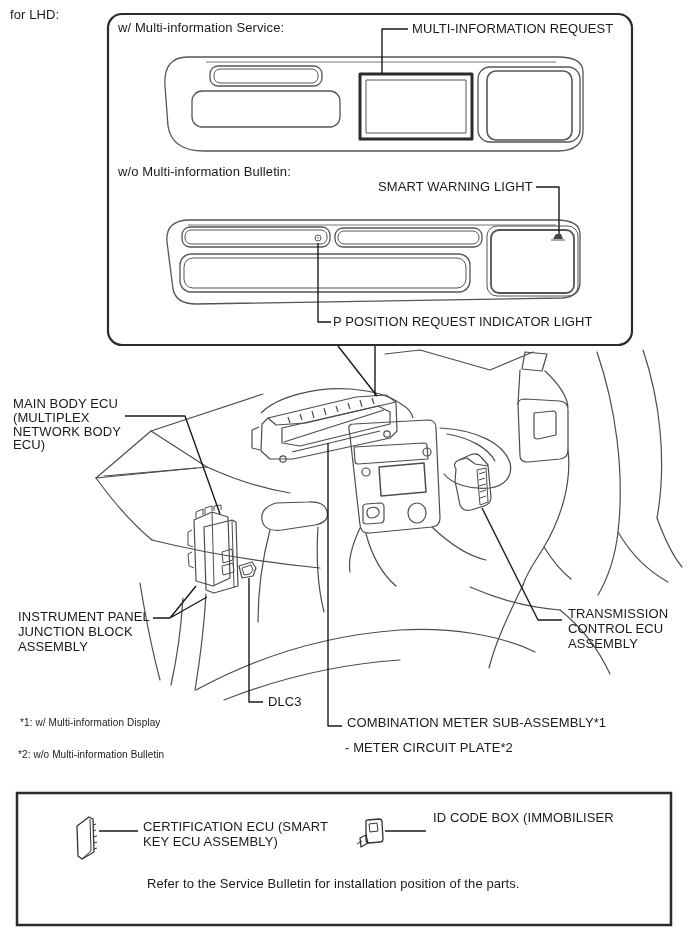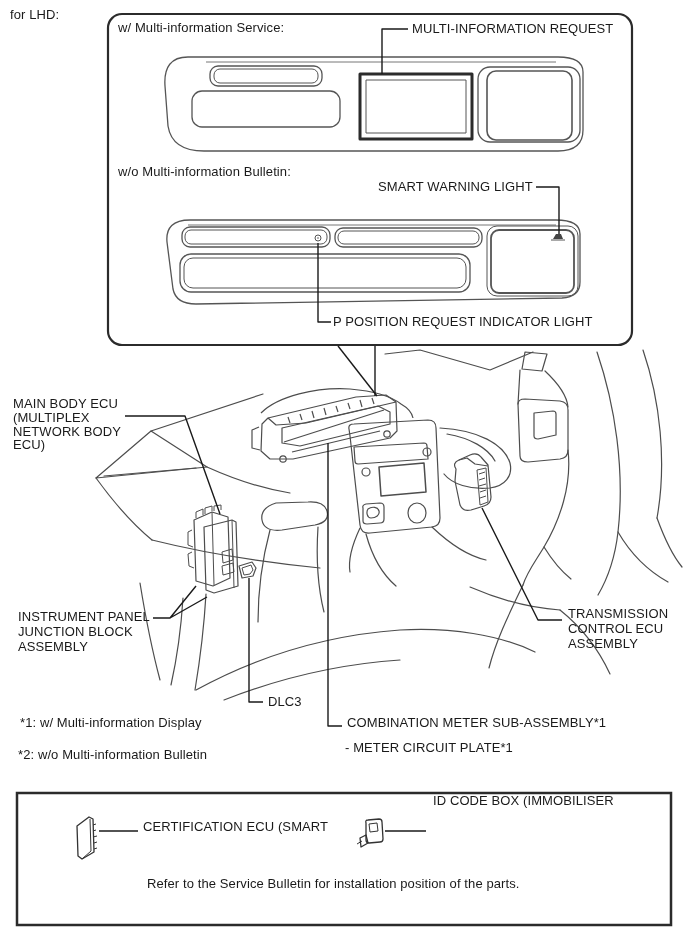--- a/index.html
+++ b/index.html
@@ -3,21 +3,21 @@
 <meta charset="utf-8">
 <style>
   html,body{margin:0;padding:0;background:#ffffff;}
   body{
     width:688px;height:949px;position:relative;overflow:hidden;
     font-family:"Liberation Sans",sans-serif;color:#1a1a1a;
     -webkit-font-smoothing:antialiased;
   }
   .art{position:absolute;left:0;top:0;pointer-events:none;}
   .lbl{position:absolute;font-size:13px;line-height:15px;white-space:nowrap;letter-spacing:0.1px;}
-  .lbl.small{font-size:13px;}
+  .lbl.small{font-size:10px;}
   .multiline div{white-space:nowrap;}
 </style>
 </head>
 <body>
 
 <svg class="art" width="688" height="949" viewBox="0 0 688 949">
 
   <g fill="none" stroke="#2b2b2b">
     <rect x="108" y="14" width="524" height="331" rx="14" stroke-width="2.2"></rect>
   </g>
@@ -203,26 +203,27 @@
 </div>
 
 <div class="lbl multiline" style="left:568px;top:606px;">
   <div>TRANSMISSION</div>
   <div>CONTROL ECU</div>
   <div>ASSEMBLY</div>
 </div>
 
 <div class="lbl" style="left:268px;top:694px;">DLC3</div>
 <div class="lbl" style="left:347px;top:715px;">COMBINATION METER SUB-ASSEMBLY*1</div>
-<div class="lbl" style="left:345px;top:740px;">- METER CIRCUIT PLATE*1</div>
+<div class="lbl" style="left:345px;top:740px;">- METER CIRCUIT PLATE*2</div>
 
 <div class="lbl small" style="left:20px;top:715px;">*1: w/ Multi-information Display</div>
 <div class="lbl small" style="left:18px;top:747px;">*2: w/o Multi-information Bulletin</div>
 
 <div class="lbl multiline" style="left:143px;top:819px;">
   <div>CERTIFICATION ECU (SMART</div>
-</div>
-
-<div class="lbl multiline" style="left:433px;top:793px;">
+  <div>KEY ECU ASSEMBLY)</div>
+</div>
+
+<div class="lbl multiline" style="left:433px;top:810px;">
   <div>ID CODE BOX (IMMOBILISER</div>
 </div>
 
 <div class="lbl" style="left:147px;top:876px;">Refer to the Service Bulletin for installation position of the parts.</div>
 
 </body></html>

